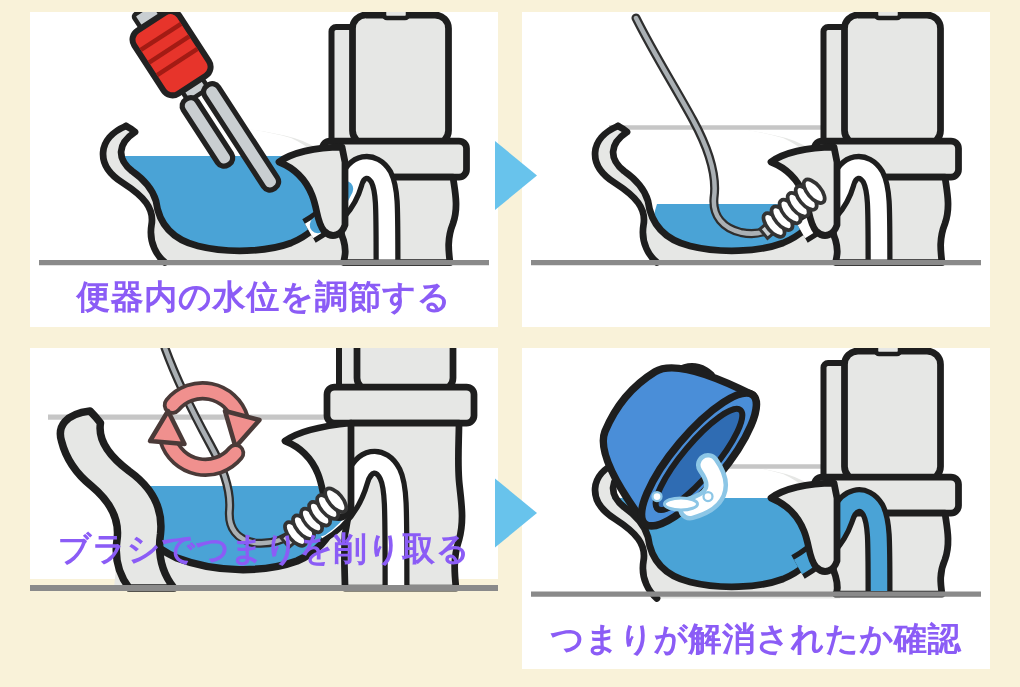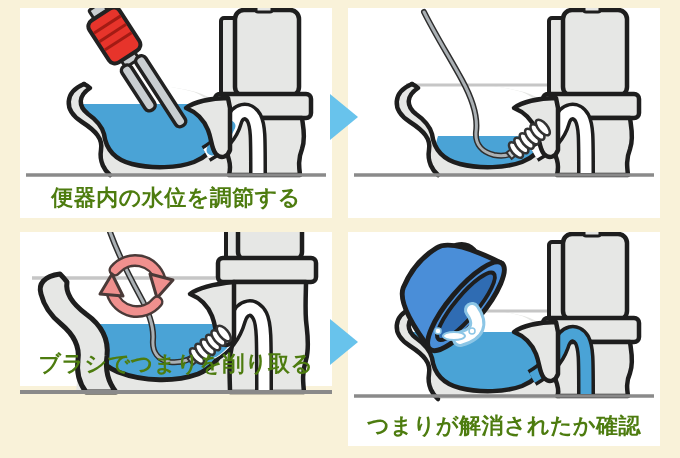--- a/index.html
+++ b/index.html
@@ -1,25 +1,25 @@
 <!DOCTYPE html>
 <html><head>
 <meta charset="utf-8">
 <style>
   html,body{margin:0;padding:0;}
   body{font-family:"Liberation Sans","DejaVu Sans",sans-serif;}
   .canvas{position:relative;width:680px;height:458px;background:#f9f2d9;overflow:hidden;}
   .panel{position:absolute;background:#ffffff;}
   #p1{left:20px;top:8px;width:312px;height:210px;}
   #p2{left:348px;top:8px;width:312px;height:210px;}
-  #p3{left:20px;top:232px;width:312px;height:154px;font-family:Liberation Mono, monospace;}
+  #p3{left:20px;top:232px;width:312px;height:154px;}
   #p4{left:348px;top:232px;width:312px;height:214px;}
   .panel svg{position:absolute;left:0;top:0;display:block;}
   .caption{position:absolute;left:0;right:0;bottom:0;height:38px;line-height:36px;
-           text-align:center;font-weight:bold;font-size:22px;color:#4d7c0f;
+           text-align:center;font-weight:bold;font-size:22px;color:#8b5cf6;
            letter-spacing:0.5px;white-space:nowrap;}
   .arrow{position:absolute;width:0;height:0;
          border-top:23px solid transparent;border-bottom:23px solid transparent;
          border-left:28px solid #68c3ec;}
   #arrow-top{left:330px;top:94px;}
   #arrow-bottom{left:330px;top:319px;}
 </style>
 </head>
 <body>
 

